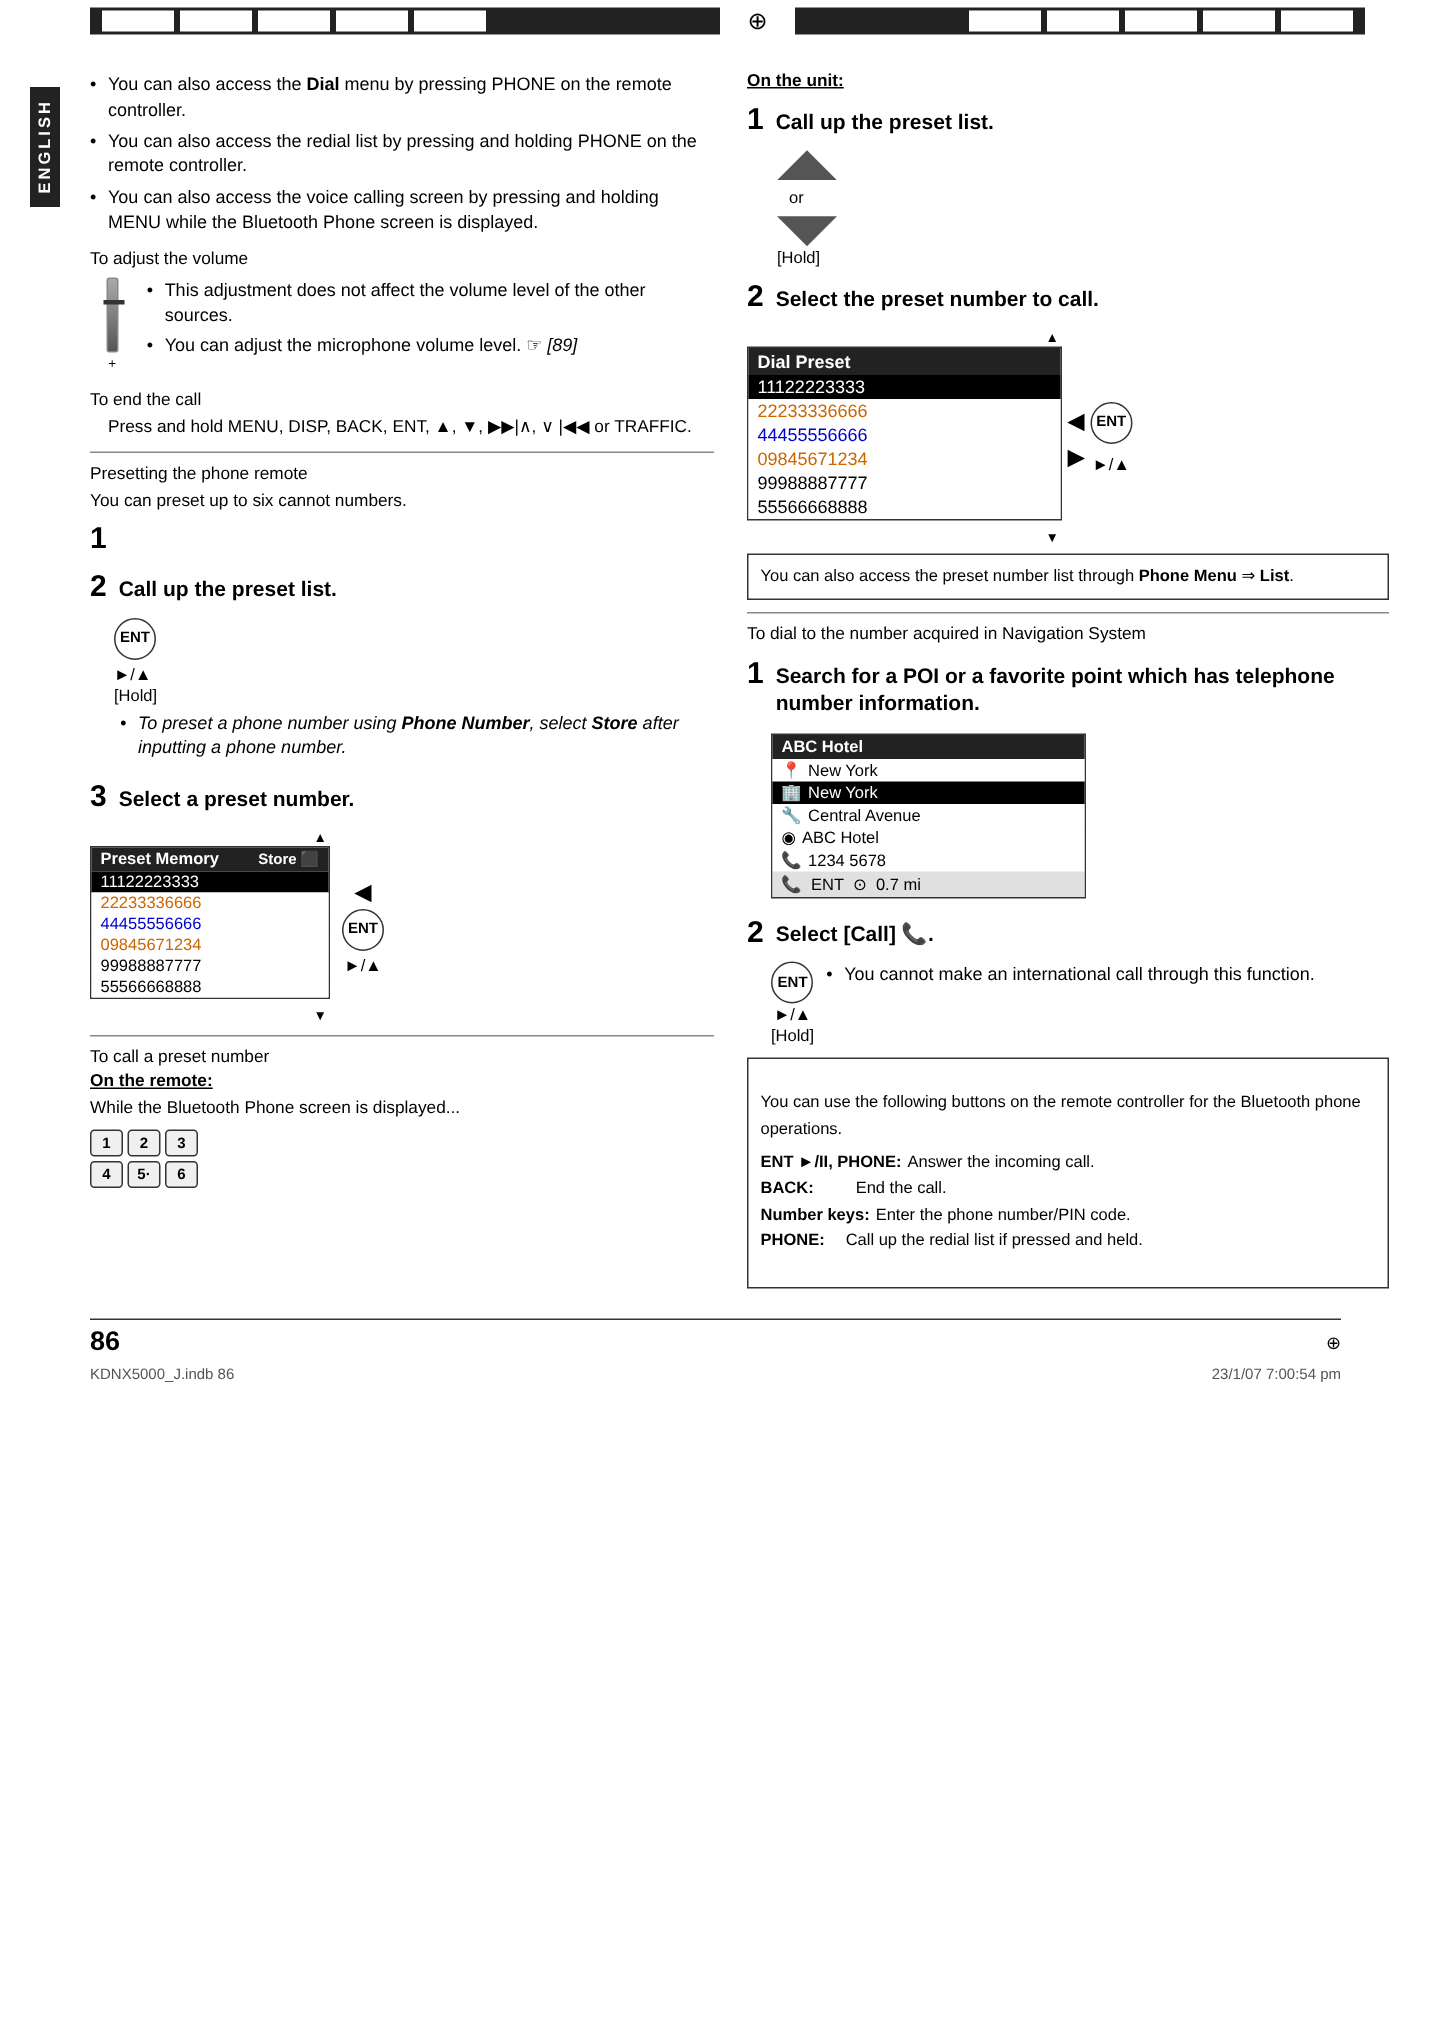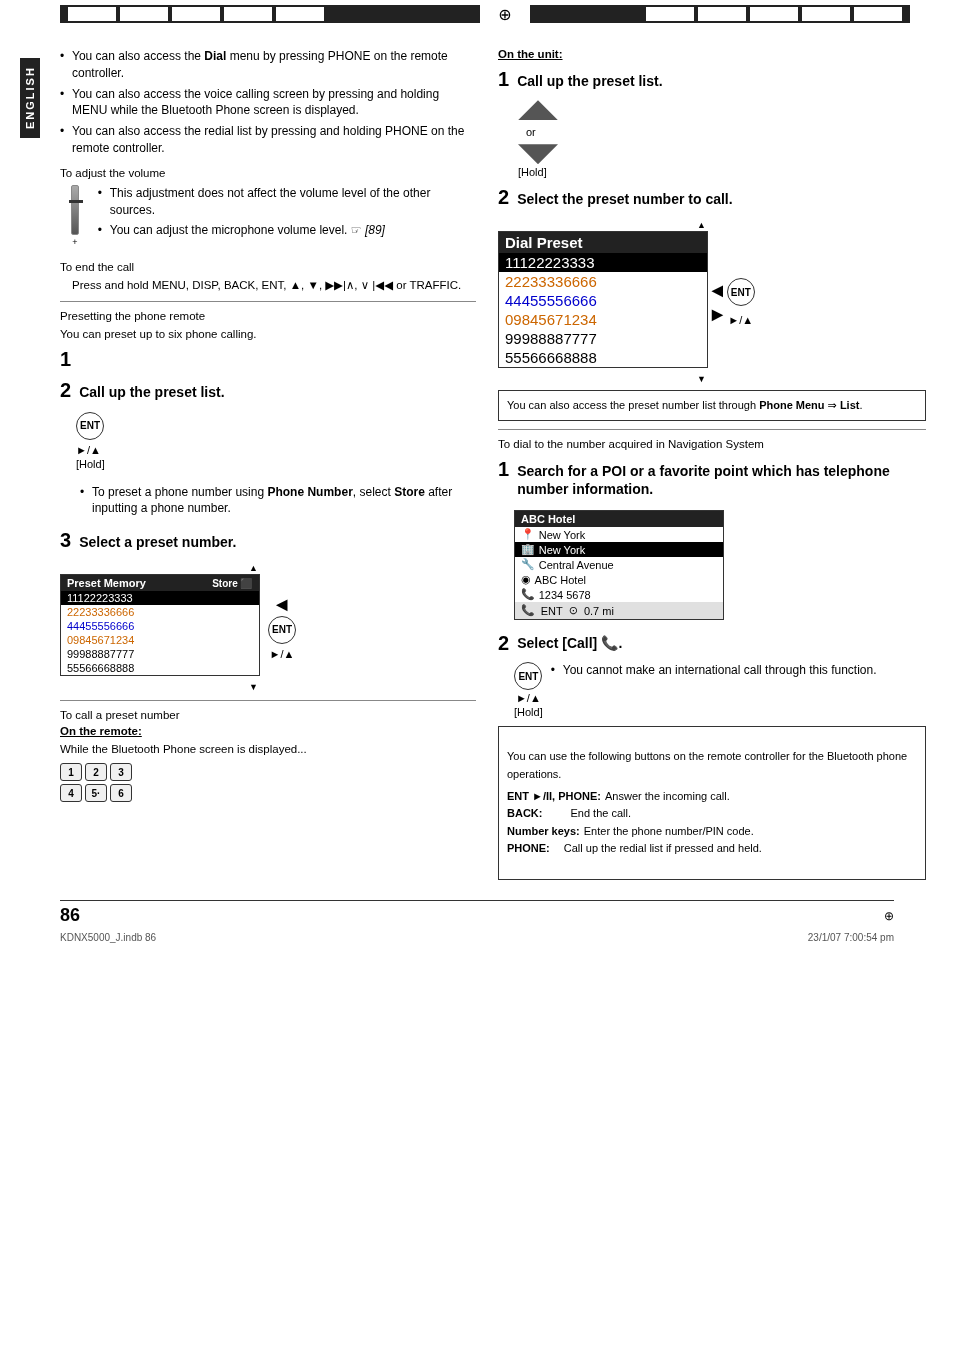--- a/index.html
+++ b/index.html
@@ -186,21 +186,21 @@
       top: 14px;
     }
     .volume-text {
       font-size: 11px;
       line-height: 1.4;
     }
 
     
     .preset-table {
       border: 1.5px solid #333;
-      width: 200px;
+      width: 160px;
       font-size: 11px;
       margin-bottom: 6px;
     }
     .preset-table-title {
       background: #222;
       color: #fff;
       font-weight: bold;
       padding: 2px 6px;
       display: flex;
       justify-content: space-between;
@@ -278,21 +278,21 @@
       font-weight: bold;
       font-size: 11.5px;
       text-decoration: underline;
       margin-bottom: 4px;
     }
 
     
     .dial-preset-table {
       border: 1.5px solid #333;
       width: 210px;
-      font-size: 15px;
+      font-size: 12px;
       margin-bottom: 6px;
     }
     .dial-preset-title {
       background: #222;
       color: #fff;
       font-weight: bold;
       padding: 2px 6px;
     }
     .dial-preset-row {
       padding: 1px 6px;
@@ -427,22 +427,22 @@
   <div class="content-area">
 
     <div class="left-sidebar">
       <div class="english-label">ENGLISH</div>
     </div>
 
     <div class="left-column">
 
       <ul class="bullet-list">
         <li>You can also access the <span class="bold">Dial</span> menu by pressing PHONE on the remote controller.</li>
+        <li>You can also access the redial list by pressing and holding PHONE on the remote controller.</li>
         <li>You can also access the voice calling screen by pressing and holding MENU while the Bluetooth Phone screen is displayed.</li>
-        <li>You can also access the redial list by pressing and holding PHONE on the remote controller.</li>
       </ul>
 
       <div class="section-heading">To adjust the volume</div>
       <div class="volume-box">
         <div class="volume-icon">
           <div class="volume-slider">
             <div class="volume-notch"></div>
           </div>
           <span style="font-size:9px;margin-top:2px;">+</span>
         </div>
@@ -453,38 +453,38 @@
       </div>
 
       <div class="section-heading">To end the call</div>
       <div class="step-sub" style="padding-left:12px;">
         Press and hold MENU, DISP, BACK, ENT, ▲, ▼, ▶▶|∧, ∨ |◀◀ or TRAFFIC.
       </div>
 
       <hr class="divider">
 
       <div class="section-heading">Presetting the phone remote</div>
-      <div class="step-sub">You can preset up to six phone calling.</div>
+      <div class="step-sub">You can preset up to six cannot numbers.</div>
 
       <div class="step-inline">
         <span class="step-number">1</span>
       </div>
 
       <div class="step-inline">
         <span class="step-number">2</span>
         <span class="step-heading">Call up the preset list.</span>
       </div>
       <div style="display:flex;align-items:center;gap:6px;margin-bottom:4px;padding-left:16px;">
         <div class="ent-button">
           <span>ENT</span>
         </div>
       </div>
       <div style="padding-left:16px;font-size:11px;">►/▲</div>
       <div class="hold-label" style="padding-left:16px;">[Hold]</div>
-      <ul class="bullet-list" style="padding-left:20px;margin-top:14px;">
+      <ul class="bullet-list" style="padding-left:20px;margin-top:4px;font-style:italic;">
         <li>To preset a phone number using <span class="bold">Phone Number</span>, select <span class="bold">Store</span> after inputting a phone number.</li>
       </ul>
 
       <div class="step-inline">
         <span class="step-number">3</span>
         <span class="step-heading">Select a preset number.</span>
       </div>
 
       <div class="preset-with-nav">
         <div style="position:relative;">

